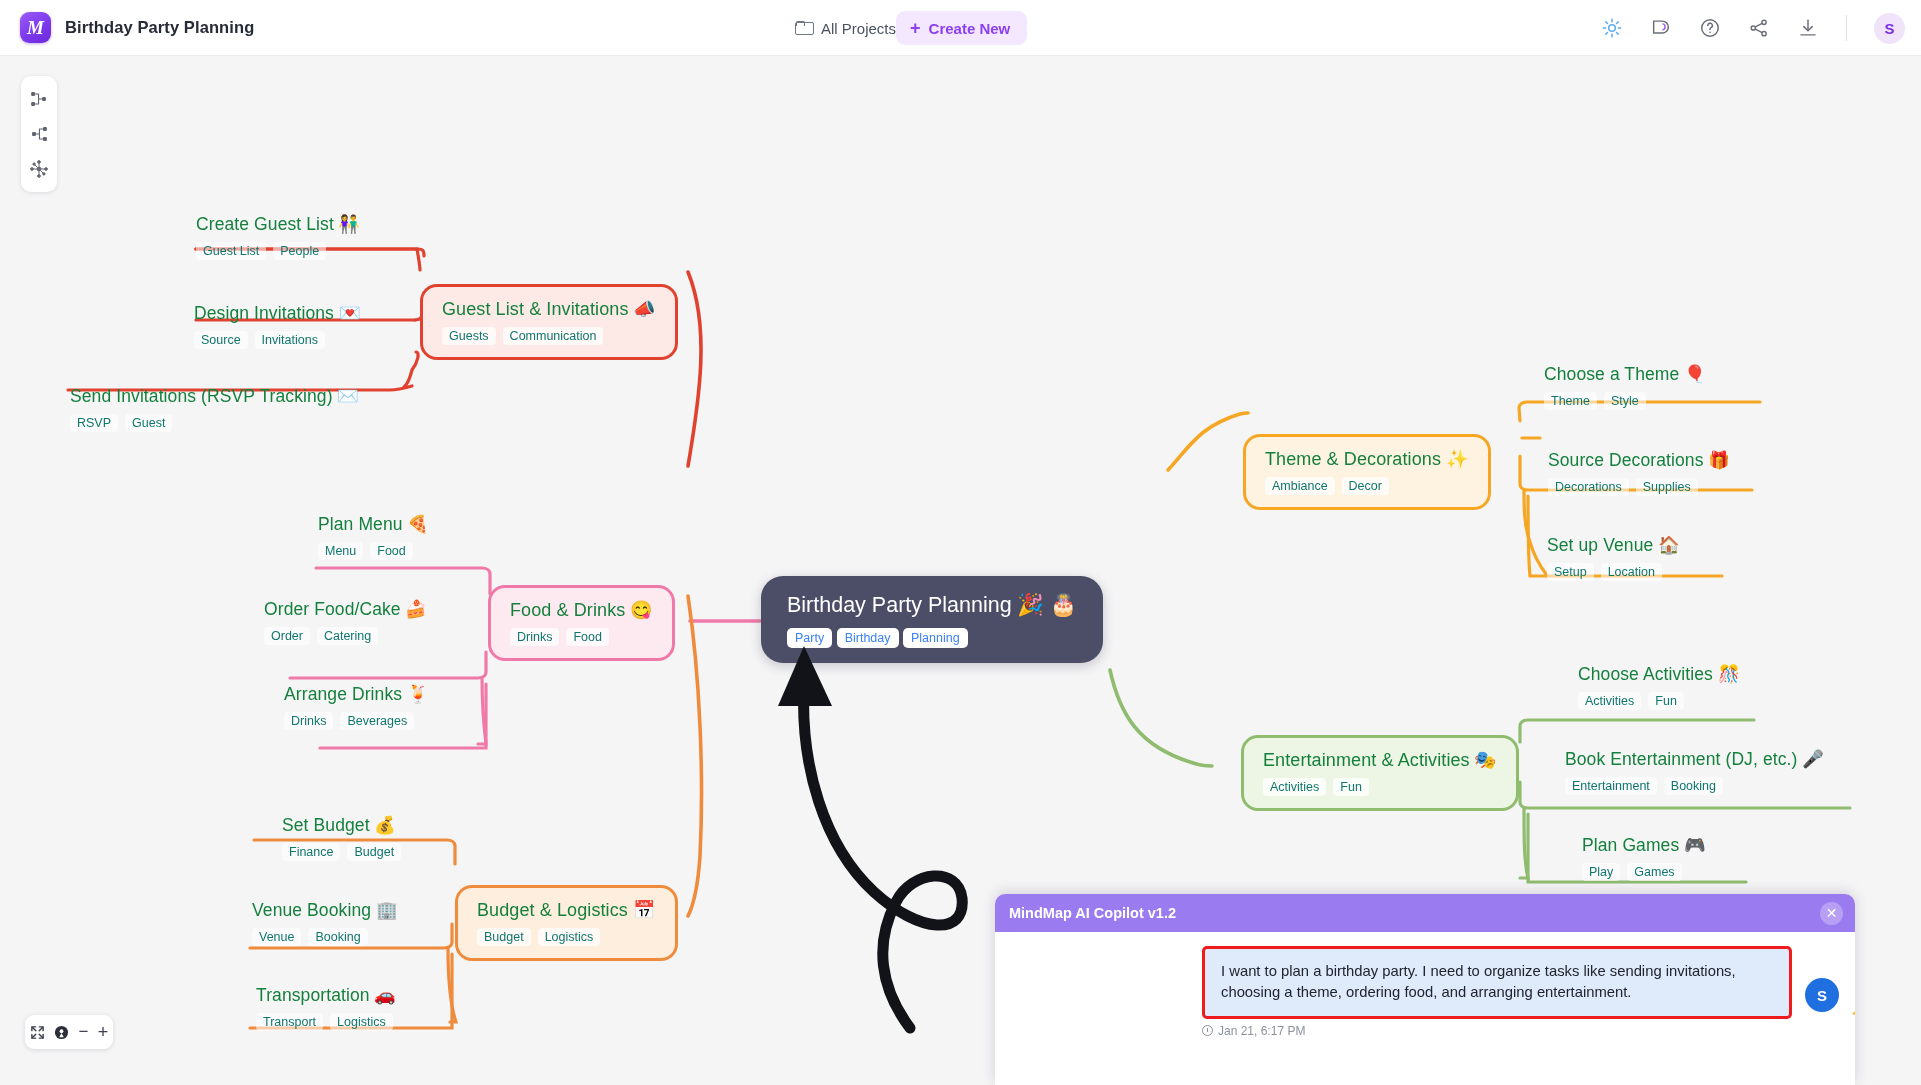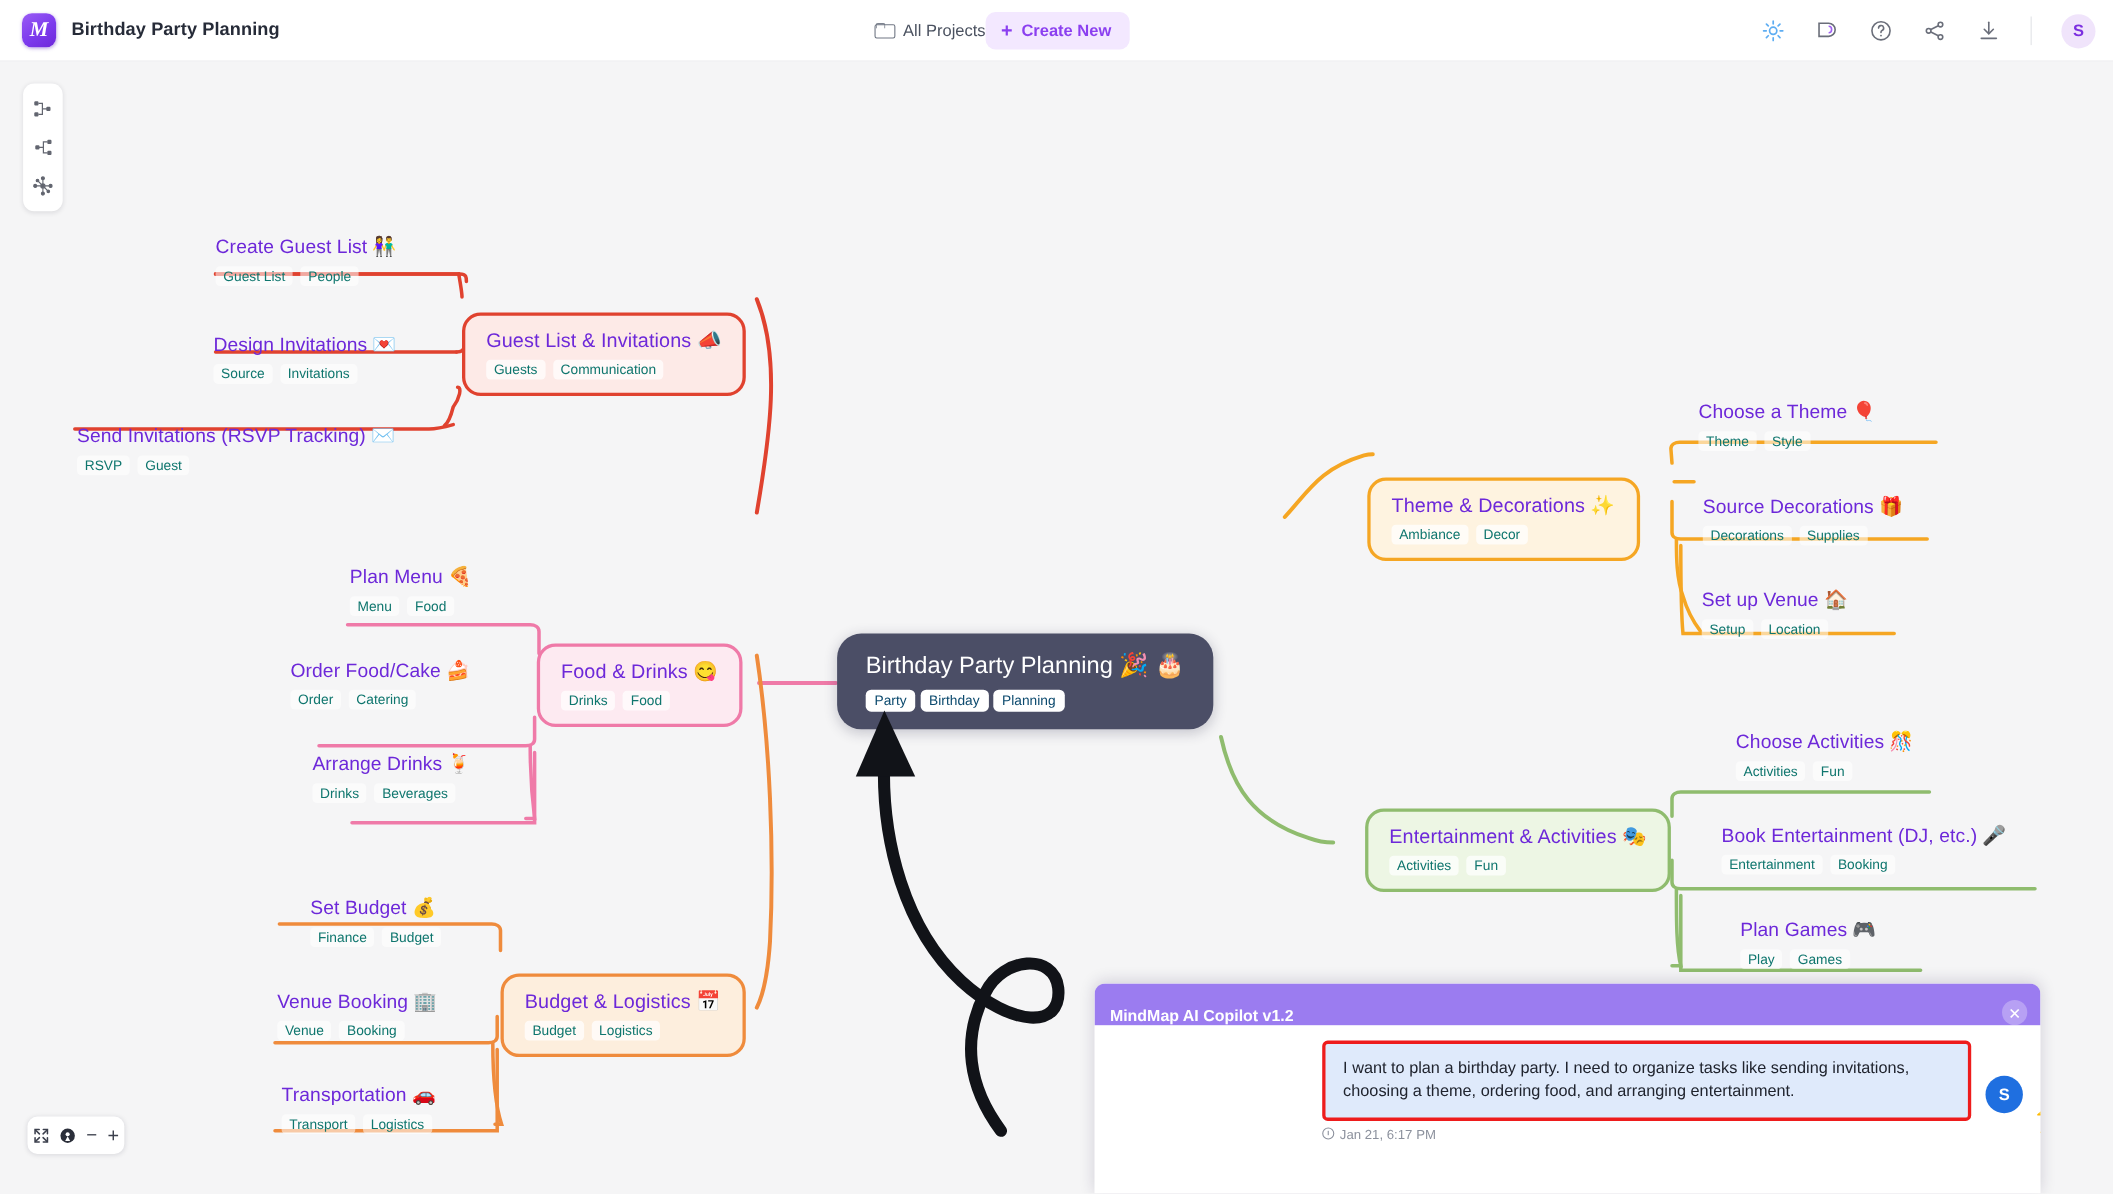--- a/index.html
+++ b/index.html
@@ -74,21 +74,21 @@
   }
   #leftpanel .lp { width:20px; height:20px; cursor:pointer; opacity:.8; }
 
   
   #canvas { position:absolute; left:0; top:56px; width:1921px; height:1029px; }
   #edges { position:absolute; left:0; top:0; width:1921px; height:1029px; }
 
   
   .node { position:absolute; }
   .node .ttl {
-    font-size:17.5px; color:#6d28d9; white-space:nowrap; letter-spacing:.1px;
+    font-size:17.5px; color:#15803d; white-space:nowrap; letter-spacing:.1px;
   }
   .node .tags { display:flex; gap:7px; margin-top:7px; }
   .node .tag {
     font-size:12.5px; color:#0f766e; padding:2px 7px; border-radius:4px;
     background:rgba(255,255,255,.62); white-space:nowrap;
   }
 
   
   .branch { border-radius:17px; border-width:3px; border-style:solid; padding:11px 19px 12px 19px; }
   .branch .ttl { font-size:18px; }
@@ -100,34 +100,34 @@
   .b-green  { background:#edf6e4; border-color:#8fbc6e; }
   .b-amber  { background:#fdeedd; border-color:#ef8b3c; }
 
   
   #root {
     position:absolute; background:#4b4e66; border-radius:22px;
     padding:16px 26px 17px 26px; box-shadow:0 3px 12px rgba(40,40,70,.24);
   }
   #root .ttl { color:#ffffff; font-size:21.5px; }
   #root .tags { margin-top:10px; }
-  #root .tag { background:#ffffff; color:#0c4a6e; font-size:12.5px; padding:3px 8px; border-radius:5px; }
+  #root .tag { background:#ffffff; color:#3b82f6; font-size:12.5px; padding:3px 8px; border-radius:5px; }
 
   
   .leaf .ttl { font-size:17.5px; }
   .leaf .tag { background:rgba(255,255,255,.55); }
 
   
   #copilot {
     position:absolute; left:995px; top:894px; width:860px; height:191px;
     background:#ffffff; border-radius:10px 10px 0 0;
     box-shadow:0 -2px 14px rgba(30,20,70,.16); overflow:hidden; z-index:50;
   }
   #cop-head {
-    height:38px; background:#9b7cf0; display:flex; align-items:flex-end;
+    height:38px; background:#9b7cf0; display:flex; align-items:center;
     padding:0 12px 0 14px; justify-content:space-between;
   }
   #cop-title { color:#fff; font-size:14.5px; font-weight:bold; }
   #cop-close {
     width:23px; height:23px; border-radius:50%; background:rgba(255,255,255,.28);
     color:#fff; font-size:14px; display:flex; align-items:center; justify-content:center;
     cursor:pointer;
   }
   #cop-body { position:relative; padding:14px 16px 0 16px; height:139px; }
   #msgrow { display:flex; align-items:flex-start; justify-content:flex-end; gap:13px; }

